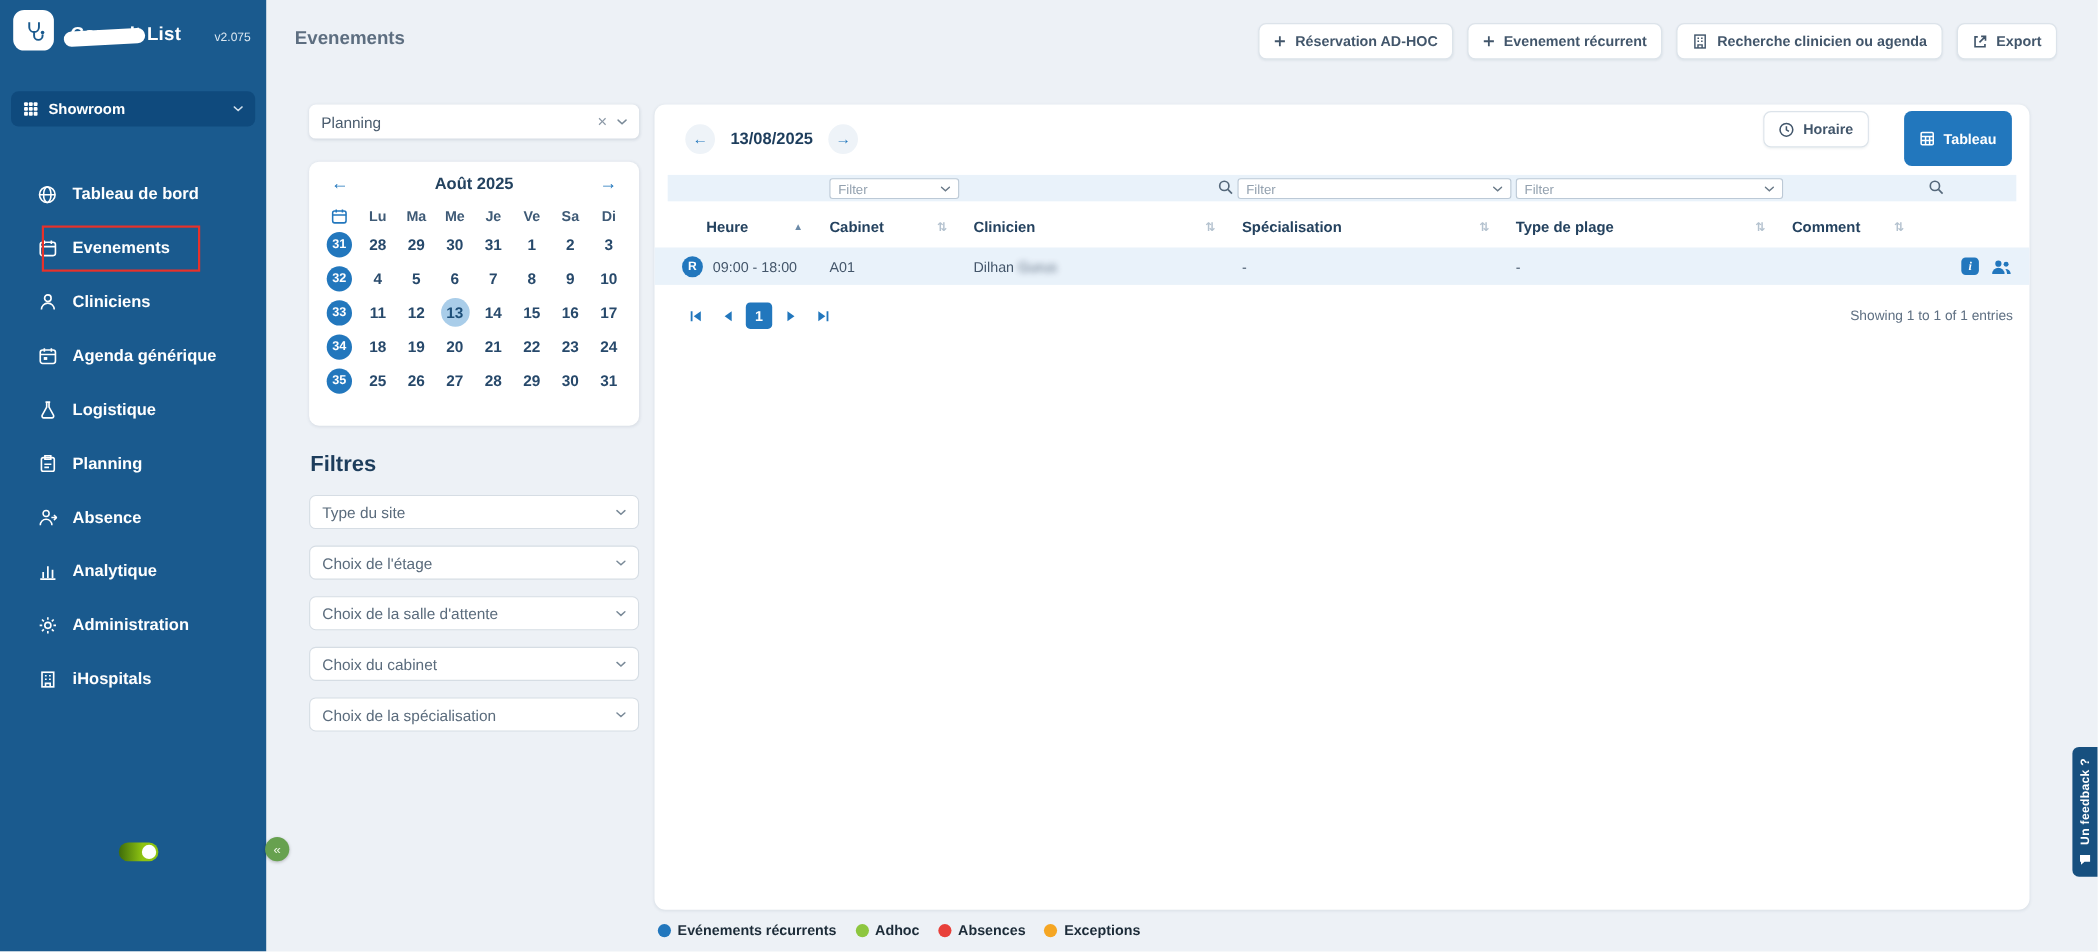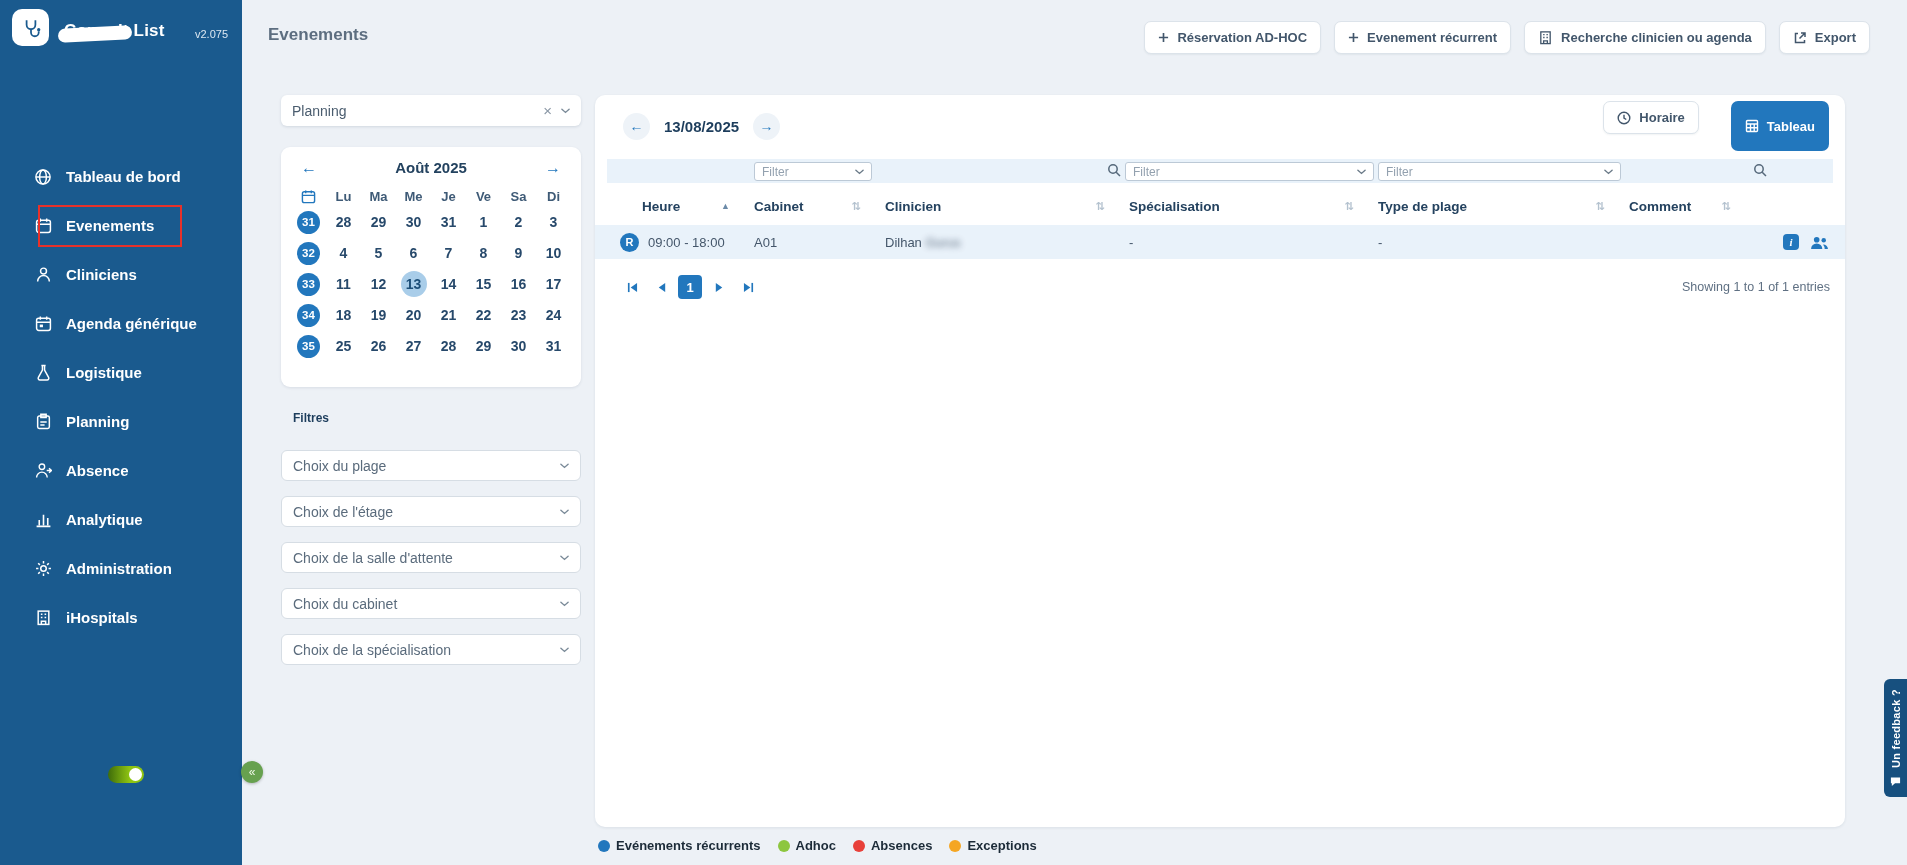--- a/index.html
+++ b/index.html
@@ -41,21 +41,21 @@
   .calendar-card { position:absolute; left:281px; top:147px; width:300px; height:240px; background:#fff; border-radius:9px; box-shadow:0 1px 3px rgba(25,50,75,.1); padding:12px 10px 0; }
   .cal-nav { display:flex; align-items:center; padding:0 10px; }
   .cal-arrow { color:#2277bd; font-size:16px; line-height:1; }
   .cal-month { flex:1; text-align:center; font-size:15px; font-weight:bold; color:#23425f; }
   .cal-grid { display:grid; grid-template-columns:repeat(8,35px); margin-top:13px; row-gap:5px; align-items:center; justify-items:center; }
   .cal-corner { color:#2277bd; }
   .cal-dow { font-size:13px; color:#3e5a76; font-weight:600; }
   .week-badge { width:23px; height:23px; border-radius:50%; background:#2277bd; color:#fff; font-size:11.5px; font-weight:bold; display:flex; align-items:center; justify-content:center; }
   .cal-day { width:26px; height:26px; display:flex; align-items:center; justify-content:center; font-size:14px; color:#27496b; font-weight:600; border-radius:50%; cursor:pointer; }
   .cal-day.selected { background:#a9cde9; color:#1d4f79; }
-  .filtres-title { position:absolute; left:282px; top:411px; font-size:12px; font-weight:bold; color:#1d3d5c;margin-left:11px; }
+  .filtres-title { position:absolute; left:282px; top:411px; font-size:20px; font-weight:bold; color:#1d3d5c; }
   .filter-dropdowns { position:absolute; left:281px; top:450px; width:300px; }
   .fdrop { height:31px; background:#fff; border:1px solid #d6dde4; border-radius:6px; display:flex; align-items:center; padding:0 11px; font-size:14px; color:#5a6b7c; margin-bottom:15px; cursor:pointer; }
   .fdrop-label { flex:1; }
   .fdrop-chev { color:#7a8a98; }
 
   
   .main-card { position:absolute; left:595px; top:95px; width:1250px; height:732px; background:#fff; border-radius:10px; box-shadow:0 1px 3px rgba(25,50,75,.09); }
   .card-top { position:absolute; left:0; top:0; width:100%; height:62px; display:flex; align-items:center; padding:0 16px 0 28px; }
   .nav-circle { width:27px; height:27px; border-radius:50%; background:#eef3f8; color:#2277bd; font-size:14px; display:flex; align-items:center; justify-content:center; }
   .date-label { font-size:15px; font-weight:bold; color:#1d3d5c; margin:0 14px; }
@@ -111,20 +111,41 @@
             <path d="M6 3v4a4 4 0 0 0 8 0V3"></path>
             <path d="M10 11v3a3.5 3.5 0 0 0 7 0v-1"></path>
             <circle cx="17" cy="11.5" r="1.5" fill="currentColor" stroke="none"></circle>
           </svg>
         </span>
       </div>
     <div class="app-title">Consult List</div>
     <div class="logo-blob"></div>
     <div class="app-version">v2.075</div>
 
+    <div class="workspace">
+      <span class="icon">
+          <svg viewBox="0 0 16 16" width="14" height="14" fill="currentColor">
+            <rect x="1" y="1" width="4" height="4" rx="1"></rect>
+            <rect x="6" y="1" width="4" height="4" rx="1"></rect>
+            <rect x="11" y="1" width="4" height="4" rx="1"></rect>
+            <rect x="1" y="6" width="4" height="4" rx="1"></rect>
+            <rect x="6" y="6" width="4" height="4" rx="1"></rect>
+            <rect x="11" y="6" width="4" height="4" rx="1"></rect>
+            <rect x="1" y="11" width="4" height="4" rx="1"></rect>
+            <rect x="6" y="11" width="4" height="4" rx="1"></rect>
+            <rect x="11" y="11" width="4" height="4" rx="1"></rect>
+          </svg>
+        </span>
+      <span>Showroom</span>
+      <span class="icon ws-chev">
+          <svg viewBox="0 0 10 6" width="9" height="6">
+            <path d="M1 1l4 3.6L9 1" fill="none" stroke="currentColor" stroke-width="1.5" stroke-linecap="round"></path>
+          </svg>
+        </span>
+    </div>
 
     <nav class="menu">
         <div class="menu-item">
           <span class="icon mi-icon">
             <svg viewBox="0 0 16 16" width="18" height="18" fill="none" stroke="currentColor" stroke-width="1.3">
               <circle cx="8" cy="8" r="6.3"></circle>
               <ellipse cx="8" cy="8" rx="3" ry="6.3"></ellipse>
               <path d="M1.7 8h12.6"></path>
             </svg>
           </span>
@@ -328,21 +349,21 @@
         <span class="cal-day">28</span>
         <span class="cal-day">29</span>
         <span class="cal-day">30</span>
         <span class="cal-day">31</span>
       </div>
   </div>
 
   <div class="filtres-title">Filtres</div>
   <div class="filter-dropdowns">
       <div class="fdrop">
-        <span class="fdrop-label">Choix du plage</span>
+        <span class="fdrop-label">Type du site</span>
         <span class="icon fdrop-chev">
           <svg viewBox="0 0 10 6" width="9" height="6">
             <path d="M1 1l4 3.6L9 1" fill="none" stroke="currentColor" stroke-width="1.5" stroke-linecap="round"></path>
           </svg>
         </span>
       </div>
       <div class="fdrop">
         <span class="fdrop-label">Choix de l'étage</span>
         <span class="icon fdrop-chev">
           <svg viewBox="0 0 10 6" width="9" height="6">

